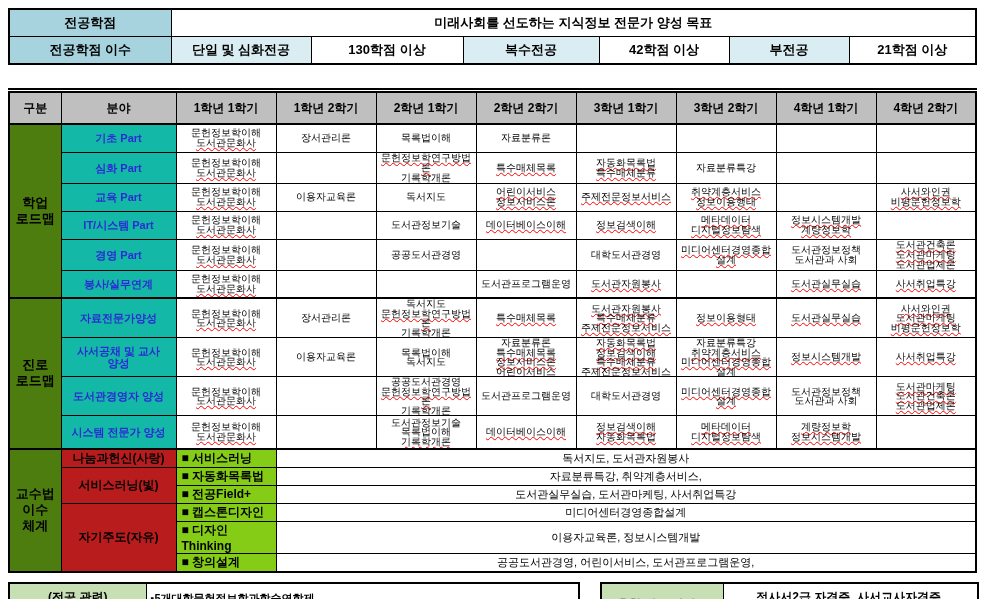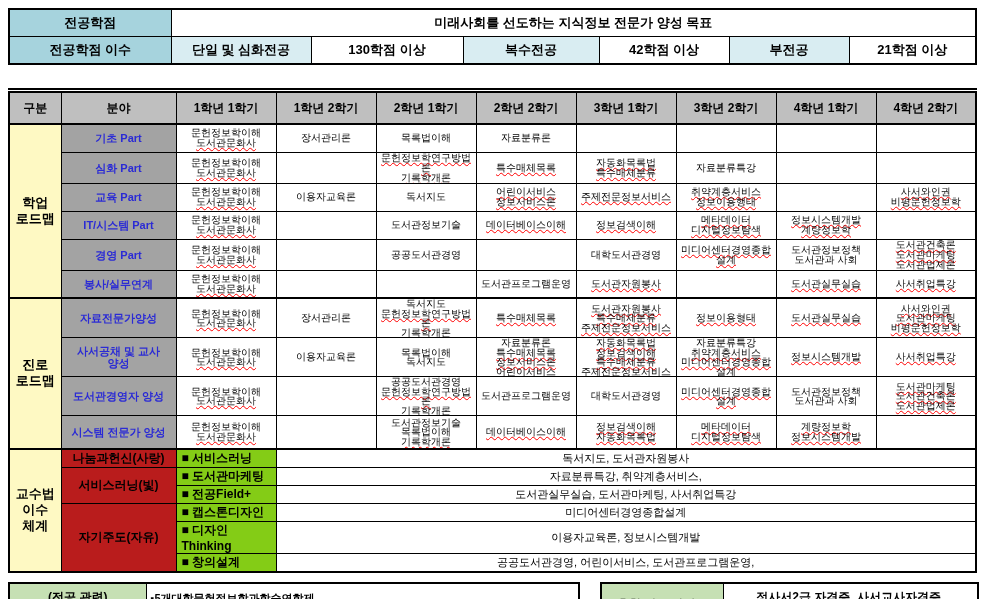--- a/index.html
+++ b/index.html
@@ -10,22 +10,22 @@
 
   
   .top-table{width:967px;border:2px solid #000;}
   .top-table td{height:26px;font-weight:bold;font-size:13px;}
   .teal{background:#a6d3dd;}
   .lblue{background:#d9edf2;}
 
   
   .grid{width:967px;margin-top:23px;border:2px solid #000;border-top:5px double #000;}
   .grid th{background:#bfbfbf;font-size:12px;font-weight:bold;height:30px;}
-  .sec-label{background:#fef9c3;font-weight:bold;font-size:13px;line-height:16px;}
-  .field{background:#a3a3a3;color:#2b2bd5;font-weight:bold;font-size:11px;line-height:12px;}
+  .sec-label{background:#4d7c0f;font-weight:bold;font-size:13px;line-height:16px;}
+  .field{background:#14b8a6;color:#2b2bd5;font-weight:bold;font-size:11px;line-height:12px;}
   .course{font-size:10px;line-height:10px;font-weight:normal;}
   .course div{word-break:break-all;}
   .acad{height:28px;}
   .career{height:33px;}
   .career .course{line-height:9.5px;}
   .sec-top td{border-top:2px solid #000;}
   .wavy{text-decoration-line:underline;text-decoration-style:wavy;text-decoration-color:#ff0000;text-decoration-thickness:1px;text-underline-offset:1px;}
 
   
   .ped{height:17px;}
@@ -415,21 +415,21 @@
             <div>교수법</div>
             <div>이수</div>
             <div>체계</div>
           </td>
           <td class="ped-group" rowspan="1">나눔과헌신(사랑)</td>
           <td class="ped-method">■ 서비스러닝</td>
           <td class="ped-courses" colspan="7">독서지도, 도서관자원봉사</td>
         </tr>
         <tr class="ped">
           <td class="ped-group" rowspan="2">서비스러닝(빛)</td>
-          <td class="ped-method">■ 도서관마케팅</td>
+          <td class="ped-method">■ 자동화목록법</td>
           <td class="ped-courses" colspan="7">자료분류특강, 취약계층서비스,</td>
         </tr>
         <tr class="ped">
           <td class="ped-method">■ 전공Field+</td>
           <td class="ped-courses" colspan="7">도서관실무실습, 도서관마케팅, 사서취업특강</td>
         </tr>
         <tr class="ped">
           <td class="ped-group" rowspan="3">자기주도(자유)</td>
           <td class="ped-method">■ 캡스톤디자인</td>
           <td class="ped-courses" colspan="7">미디어센터경영종합설계</td>

